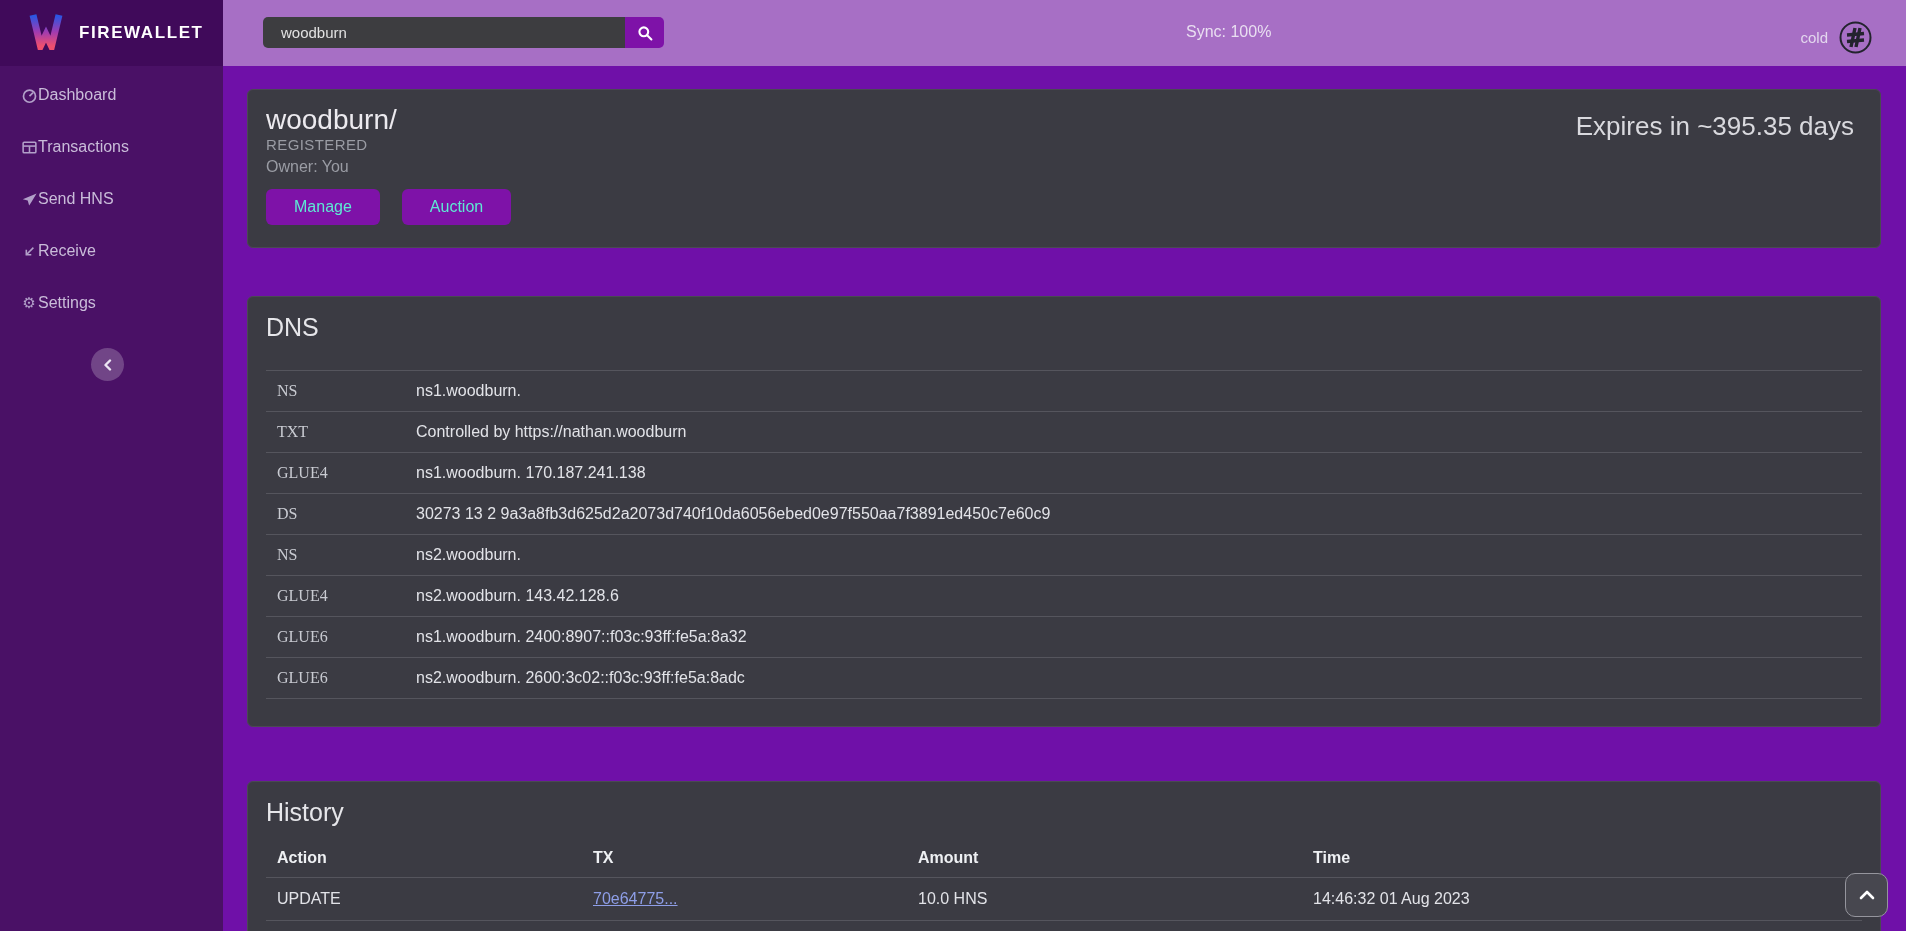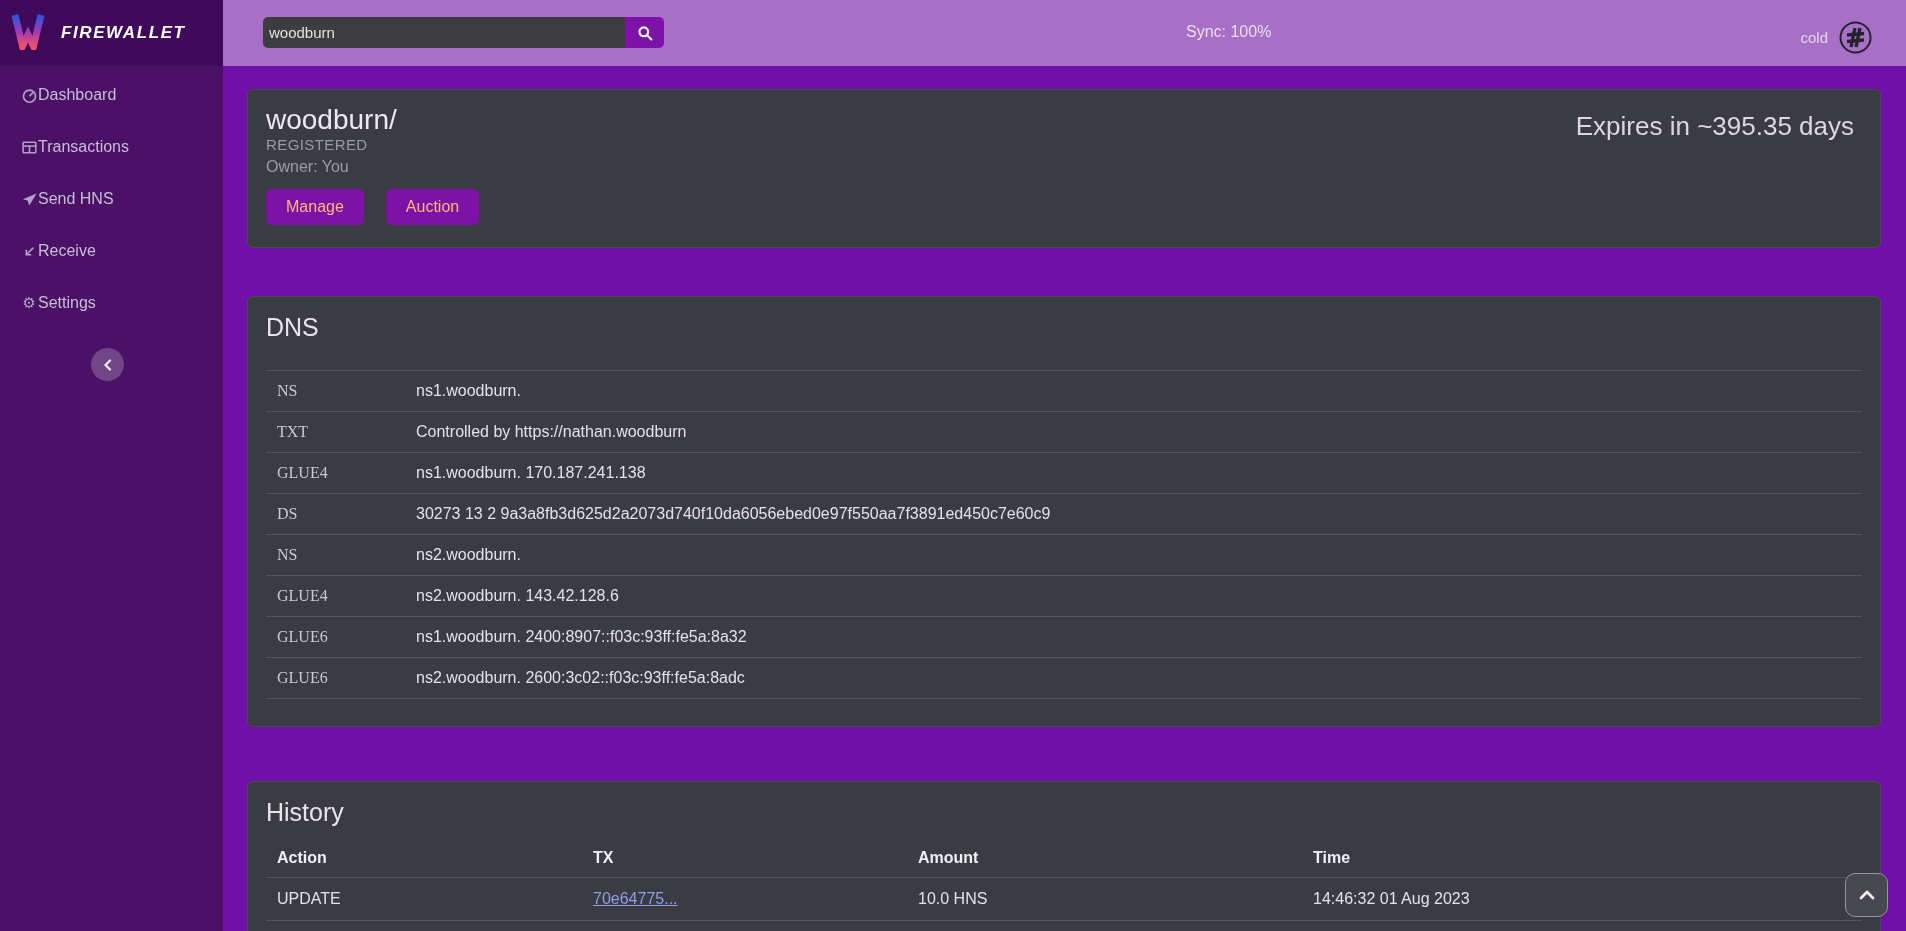--- a/index.html
+++ b/index.html
@@ -11,21 +11,21 @@
     color:#e4e4e8;
   }
 
   
   .sidebar {
     position:absolute; left:0; top:0; width:223px; height:931px;
     background:#4a1166; z-index:5;
   }
   .sidebar-header {
     height:66px; background:#400a5a;
-    display:flex; align-items:center; padding-left:11px; gap:16px;font-style:italic;
+    display:flex; align-items:center; padding-left:29px; gap:16px;
   }
   .brand-text { color:#ffffff; font-size:17px; font-weight:bold; letter-spacing:1.6px; }
   .nav { margin-top:3px; }
   .nav-item {
     height:52px; display:flex; align-items:center; gap:0;
     padding-left:20px; color:#c9bcd9; font-size:16px; cursor:pointer;
   }
   .nav-item .icon { width:18px; height:18px; display:flex; align-items:center; justify-content:center; color:#b2a0c9; }
   .nav-item .icon svg { width:17px; height:17px; }
   .glyph { font-size:15px; color:#b2a0c9; }
@@ -37,21 +37,21 @@
   .collapse-btn svg { width:12px; height:12px; }
 
   
   .topbar {
     position:absolute; left:223px; top:0; width:1683px; height:66px;
     background:#a76fc5; z-index:4;
   }
   .search-wrap { position:absolute; left:40px; top:17px; display:flex; }
   .search-input {
     width:362px; height:31px; background:#3d3d40; border:none; outline:none;
-    border-radius:5px 0 0 5px; color:#e2e2e2; font-size:15px; padding:0 6px;
+    border-radius:5px 0 0 5px; color:#e2e2e2; font-size:15px; padding:0 18px;
     font-family:"Liberation Sans", sans-serif;
   }
   .search-btn {
     width:39px; height:31px; background:#7e12a8; border:none; cursor:pointer;
     border-radius:0 5px 5px 0; display:flex; align-items:center; justify-content:center;
   }
   .search-btn svg { width:16px; height:16px; }
   .sync-label { position:absolute; left:963px; top:23px; font-size:16px; color:#e9dff1; }
   .wallet-group {
     position:absolute; right:34px; top:0; height:74px;
@@ -68,22 +68,22 @@
   .card {
     background:#3b3b43; border:1px solid #4a4a52; border-radius:6px;
     padding:14px 18px; position:relative;
   }
   .card-domain { height:159px; }
   .domain-title { font-size:28px; font-weight:normal; color:#eceaef; }
   .domain-status { font-size:15px; color:#9a9ca4; letter-spacing:0.4px; margin-bottom:5px; }
   .domain-owner { font-size:16px; color:#9a9ca4; }
   .btn-row { margin-top:13px; display:flex; gap:22px; }
   .btn {
-    background:#7e12a8; color:#fdba74; border:none; border-radius:6px;
-    font-size:16px; padding:9px 20px; cursor:pointer;
+    background:#7e12a8; color:#5eead4; border:none; border-radius:6px;
+    font-size:16px; padding:9px 28px; cursor:pointer;
     font-family:"Liberation Sans", sans-serif;
   }
   .expiry { position:absolute; right:26px; top:21px; font-size:26px; color:#d9d9de; }
 
   .card-dns { margin-top:48px; height:431px; padding-top:16px; }
   .section-title { font-size:25px; font-weight:normal; color:#e6e6ea; }
   .dns-table { width:100%; border-collapse:collapse; margin-top:28px; }
   .dns-table td { height:41px; border-top:1px solid #55555d; font-size:16px; vertical-align:middle; }
   .dns-table tr:last-child td { border-bottom:1px solid #55555d; }
   .dns-type { width:150px; padding-left:11px; color:#c9cbd2;font-family:Liberation Serif, serif; }

